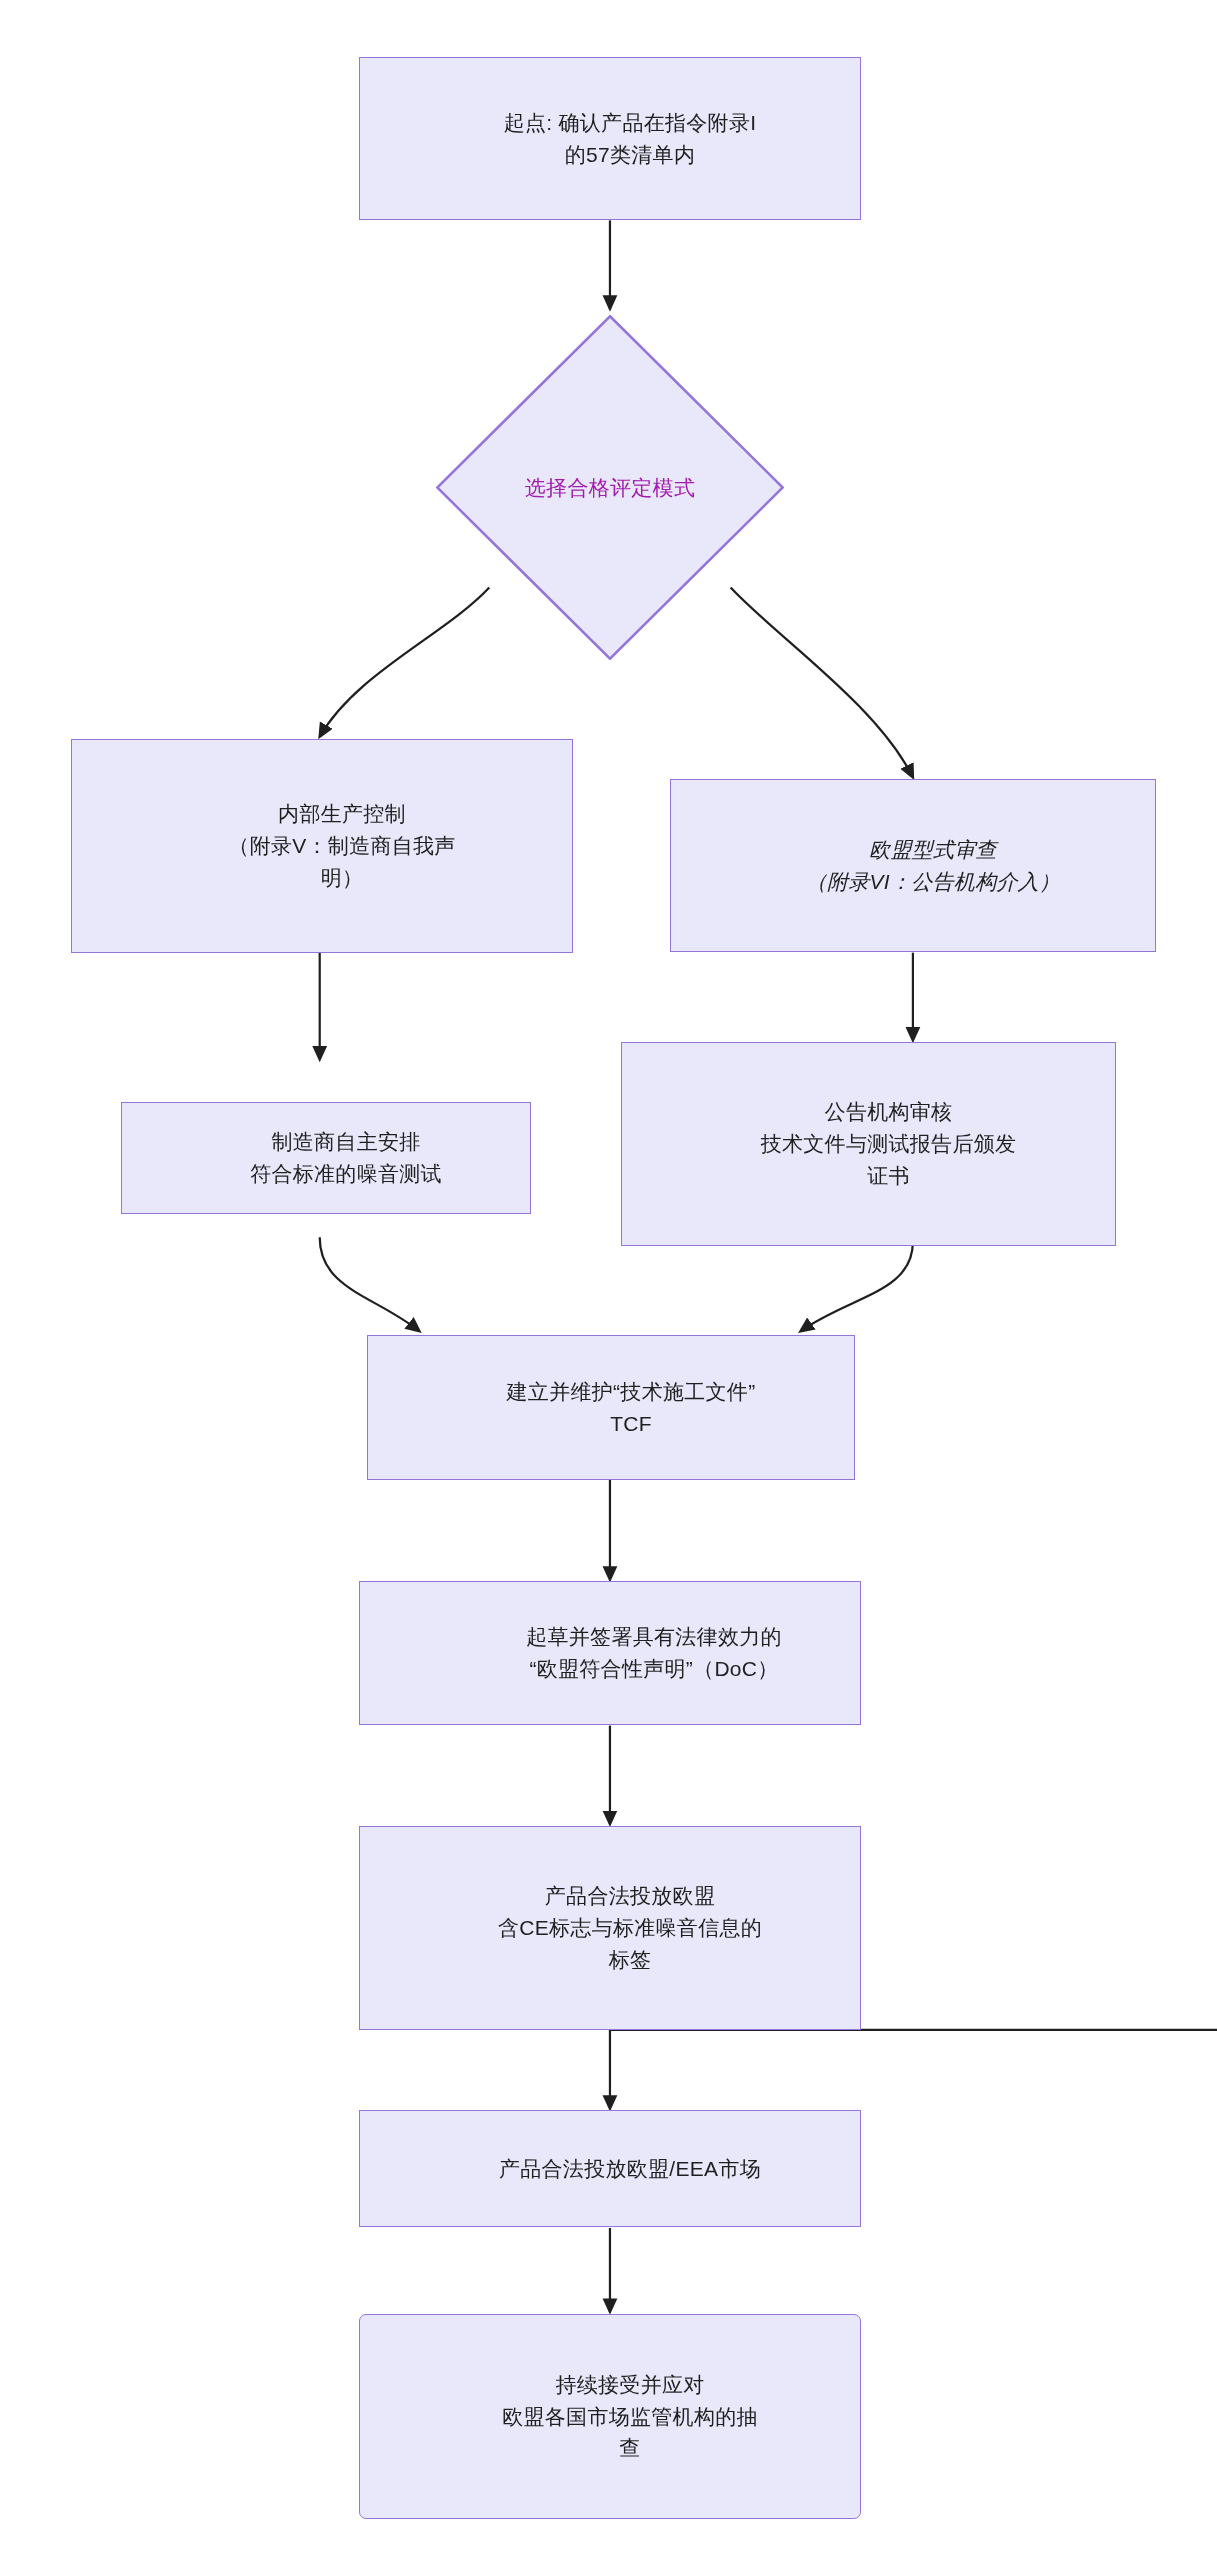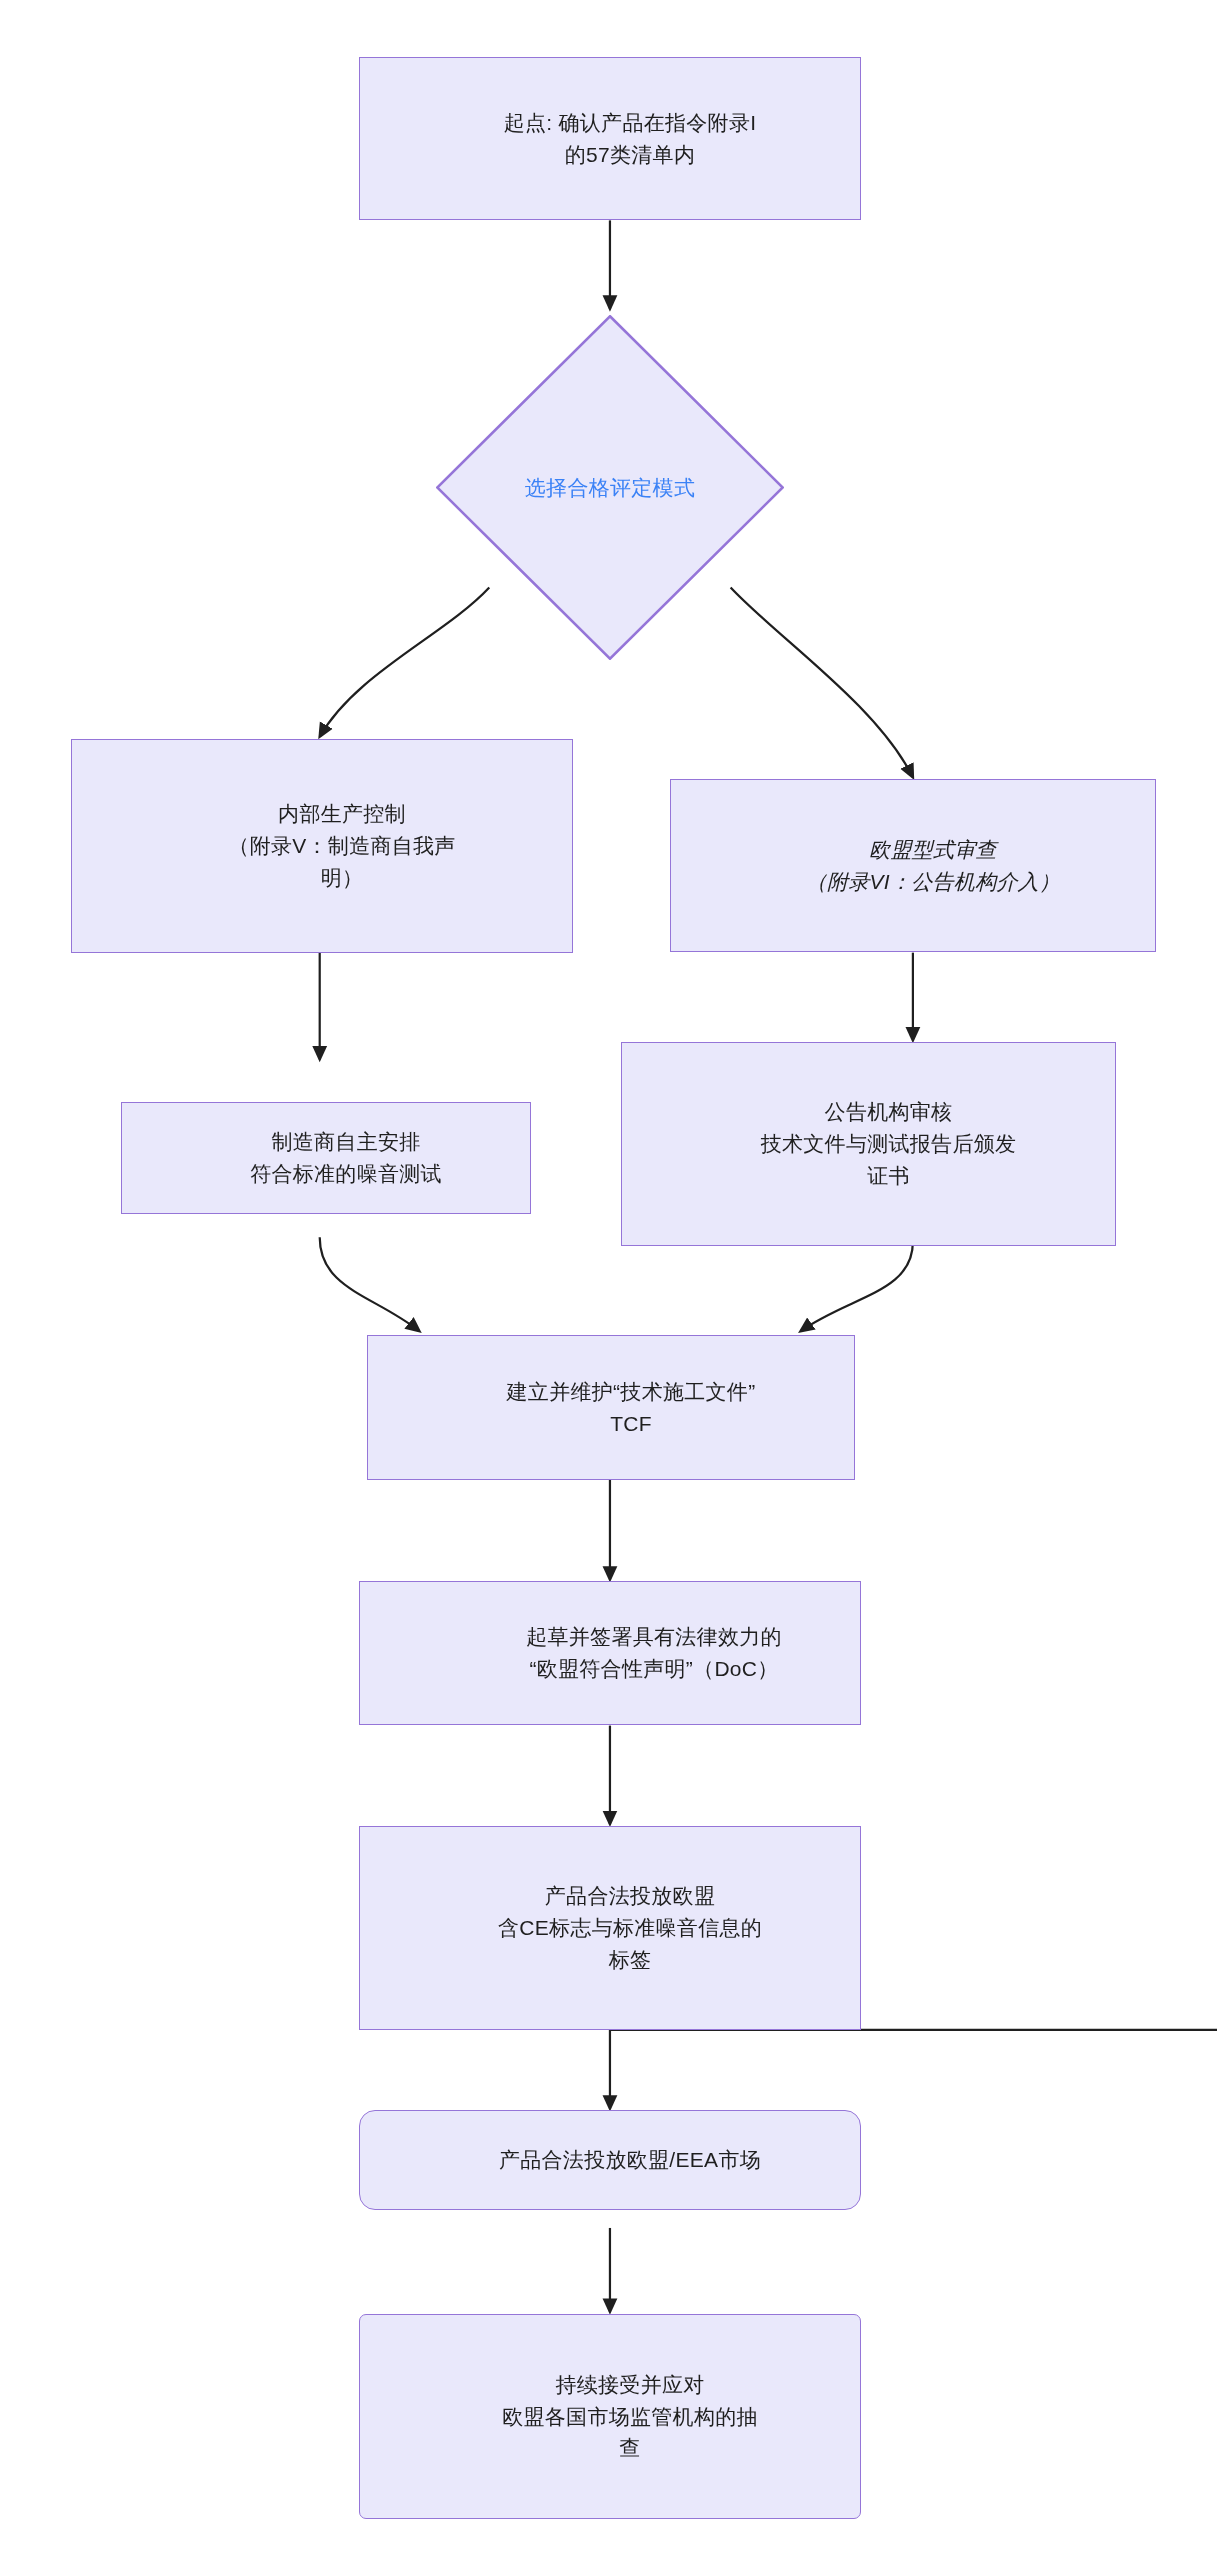--- a/index.html
+++ b/index.html
@@ -65,21 +65,21 @@
     position: absolute;
     left: 0;
     top: 0;
     width: 100%;
     height: 100%;
     display: flex;
     align-items: center;
     justify-content: center;
     text-align: center;
     font-size: 21px;
-    color: #3b82f6;
+    color: #a21caf;
     letter-spacing: 0.3px;
     white-space: pre-line;
   }
 </style>
 </head>
 <body>
 
 <div id="diagram-root">
 
   <svg id="edge-layer" viewBox="0 0 1917 4056" width="1218" height="2576" xmlns="http://www.w3.org/2000/svg">
@@ -147,21 +147,21 @@
     <span class="node-text">起草并签署具有法律效力的
 “欧盟符合性声明”（DoC）</span>
   </div>
 
   <div class="node" style="left:359px; top:1826px; width:502px; height:204px;">
     <span class="node-text">产品合法投放欧盟
 含CE标志与标准噪音信息的
 标签</span>
   </div>
 
-  <div class="node" style="left:359px; top:2110px; width:502px; height:100px;border-radius:16px;">
+  <div class="node" style="left:359px; top:2110px; width:502px; height:117px;">
     <span class="node-text">产品合法投放欧盟/EEA市场</span>
   </div>
 
   <div class="node" style="left:359px; top:2314px; width:502px; height:205px;border-radius:7px;">
     <span class="node-text">持续接受并应对
 欧盟各国市场监管机构的抽
 查</span>
   </div>
 
 </div>

